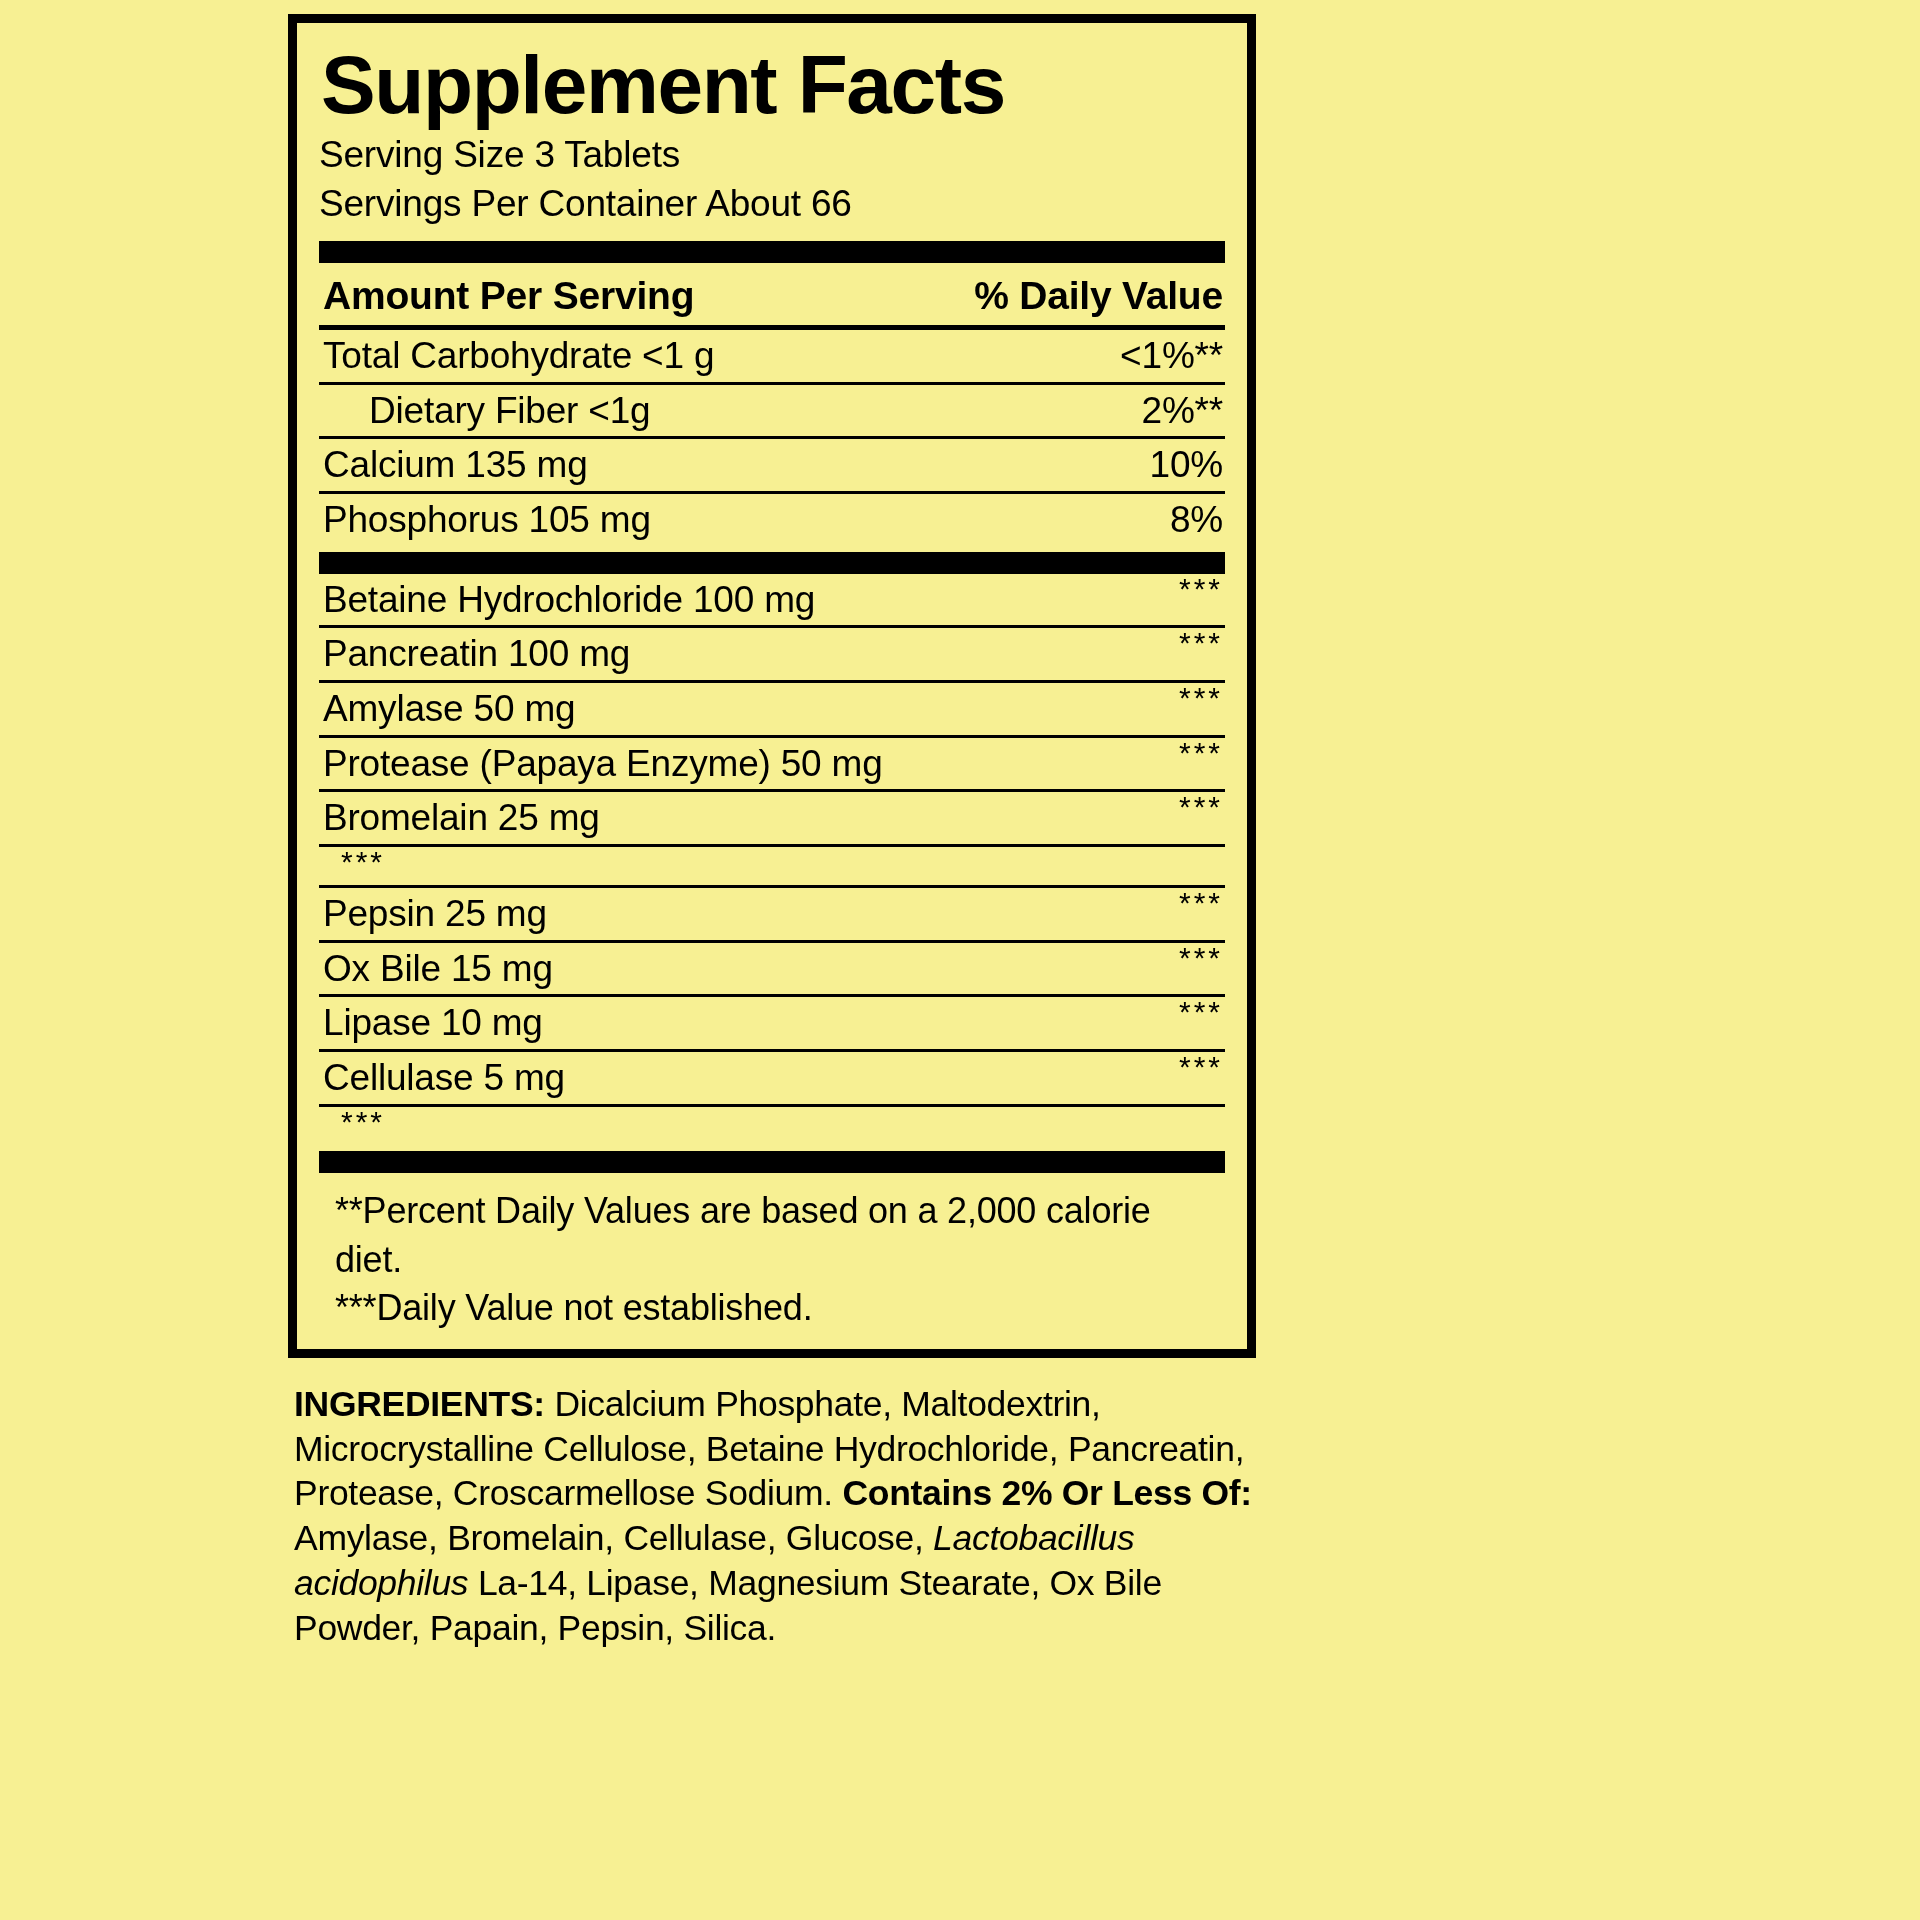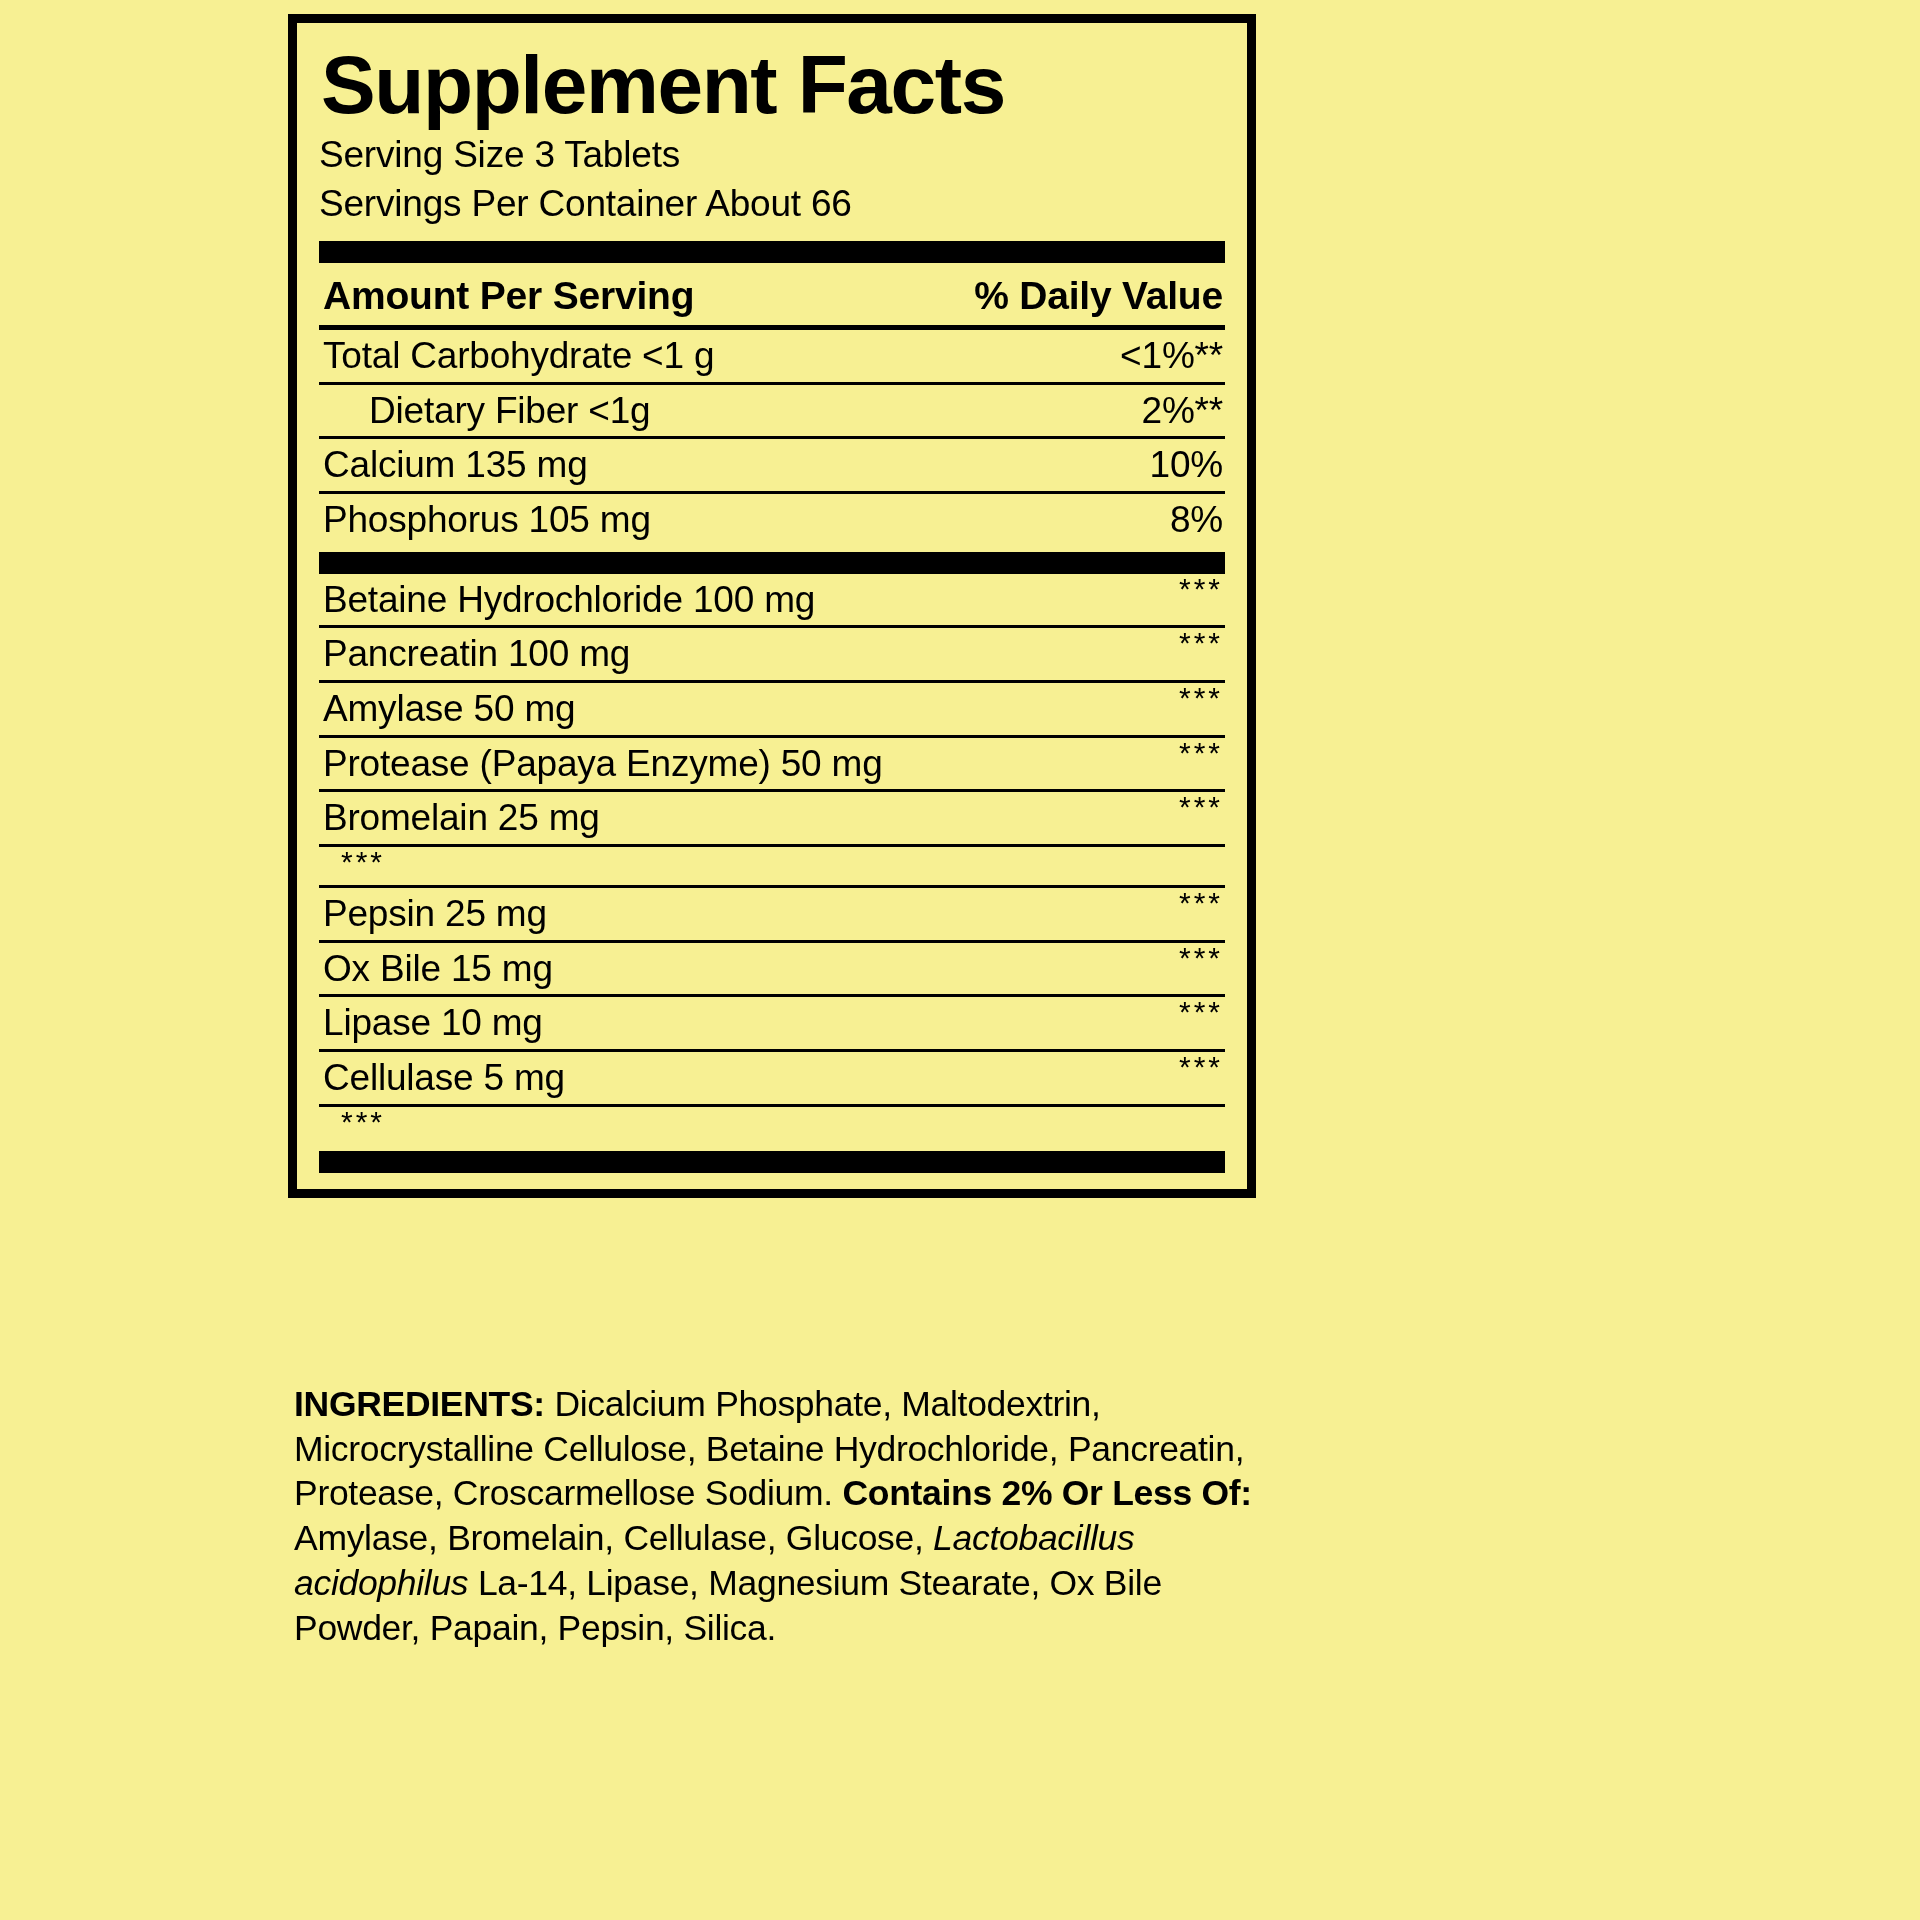--- a/index.html
+++ b/index.html
@@ -200,18 +200,22 @@
       <div class="left">Cellulase 5 mg</div>
       <div class="right stars">***</div>
     </div>
 
     <div class="row no-border">
       <div class="right stars">***</div>
     </div>
 
     <div class="bar-thick-2"></div>
 
+    <div class="footnotes">
+      <div class="footnote">**Percent Daily Values are based on a 2,000 calorie diet.</div>
+      <div class="footnote">***Daily Value not established.</div>
+    </div>
 
   </div>
 
   <div class="ingredients"><b>INGREDIENTS:</b><span> Dicalcium Phosphate, Maltodextrin, Microcrystalline Cellulose, Betaine Hydrochloride, Pancreatin, Protease, Croscarmellose Sodium. </span><b>Contains 2% Or Less Of:</b><span> Amylase, Bromelain, Cellulase, Glucose, </span><span class="ital">Lactobacillus acidophilus</span><span> La-14, Lipase, Magnesium Stearate, Ox Bile Powder, Papain, Pepsin, Silica.</span></div>
 
 </div>
 
 </body></html>

